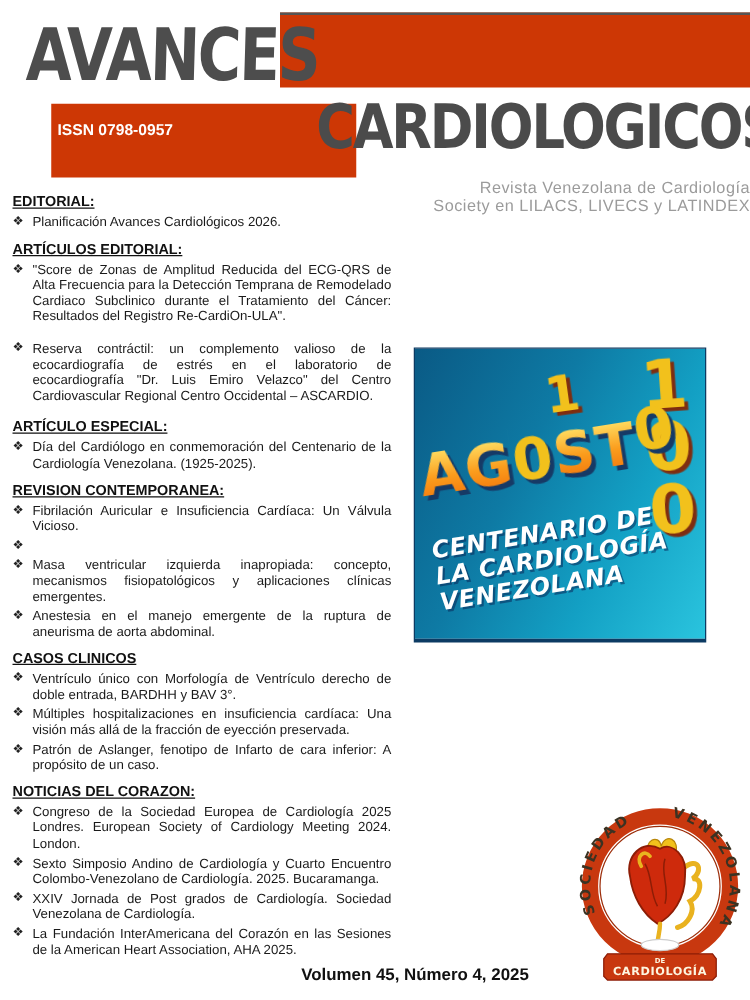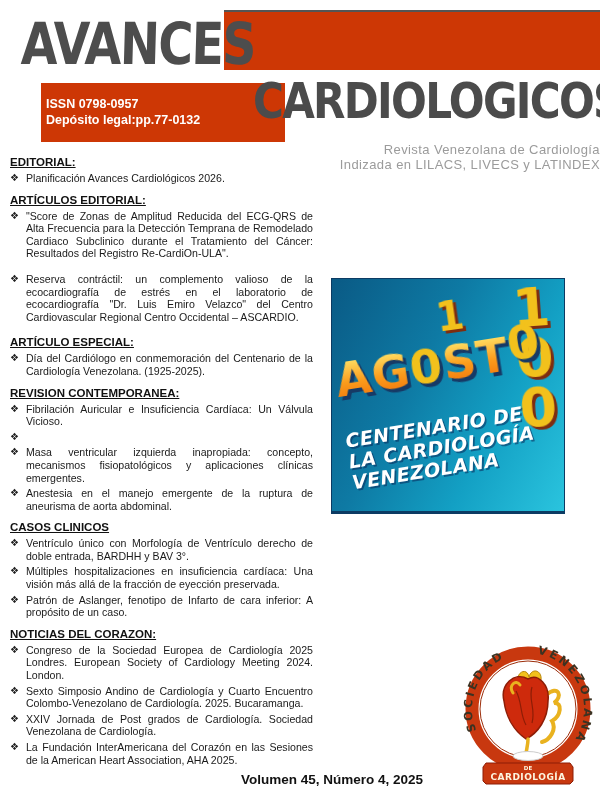--- a/index.html
+++ b/index.html
@@ -68,27 +68,26 @@
 </head>
 <body>
 
 <div class="page">
 
   <div class="top-red-bar"></div>
   <h1 class="title-avances">AVANCES</h1>
 
   <div class="issn-box">
     <div>ISSN 0798-0957</div>
-    <div>Depósito legal:pp.77-0132</div>
   </div>
   <h1 class="title-cardio">CARDIOLOGICOS</h1>
 
   <div class="subtitles">
     <div>Revista Venezolana de Cardiología</div>
-    <div>Indizada en LILACS, LIVECS y LATINDEX</div>
+    <div>Society en LILACS, LIVECS y LATINDEX</div>
   </div>
 
   <div class="toc">
       <section class="toc-section">
         <div class="toc-heading">EDITORIAL:</div>
         <div class="toc-item">
           <span class="toc-bullet">❖</span>
           <span class="toc-text">Planificación Avances Cardiológicos 2026.</span>
         </div>
       </section>

